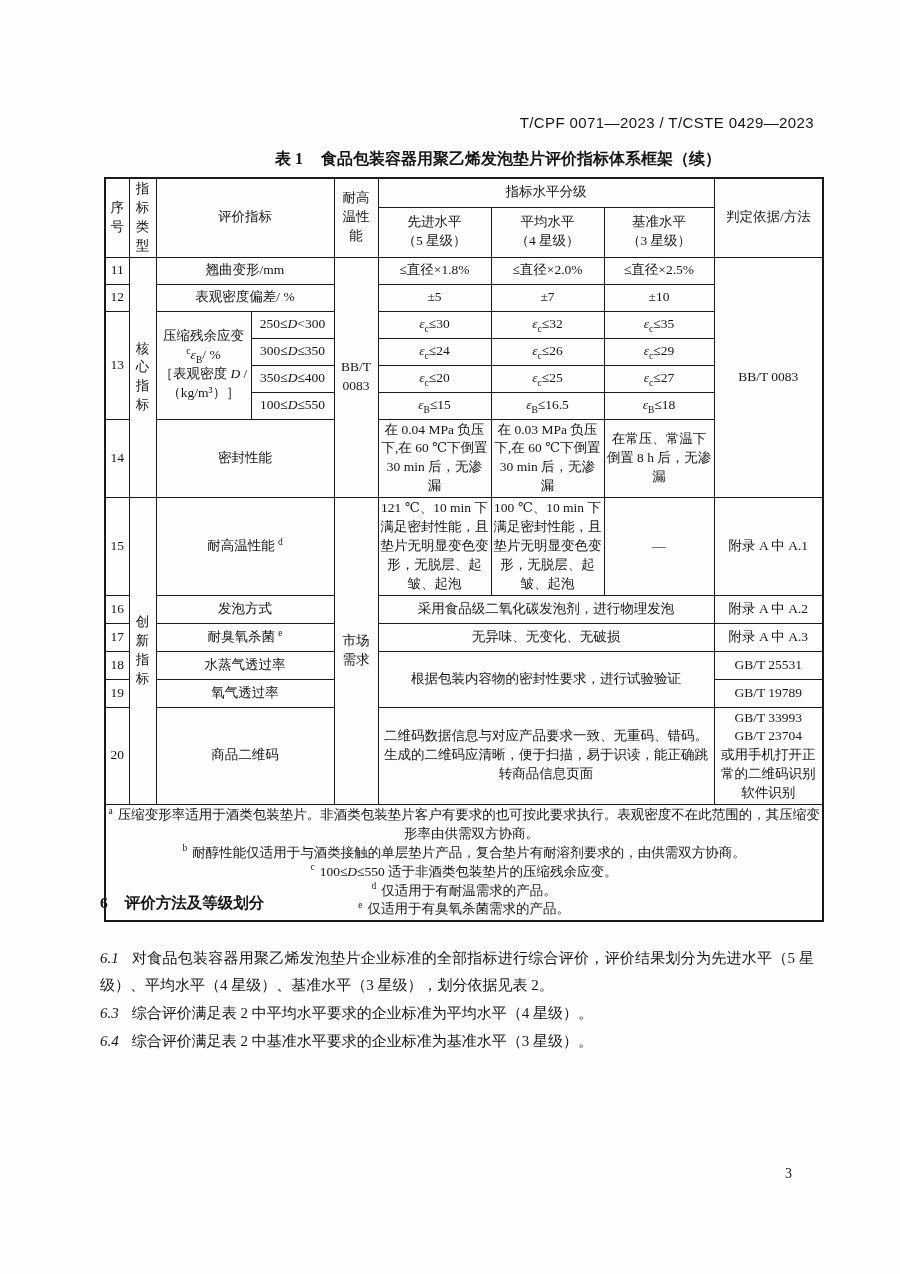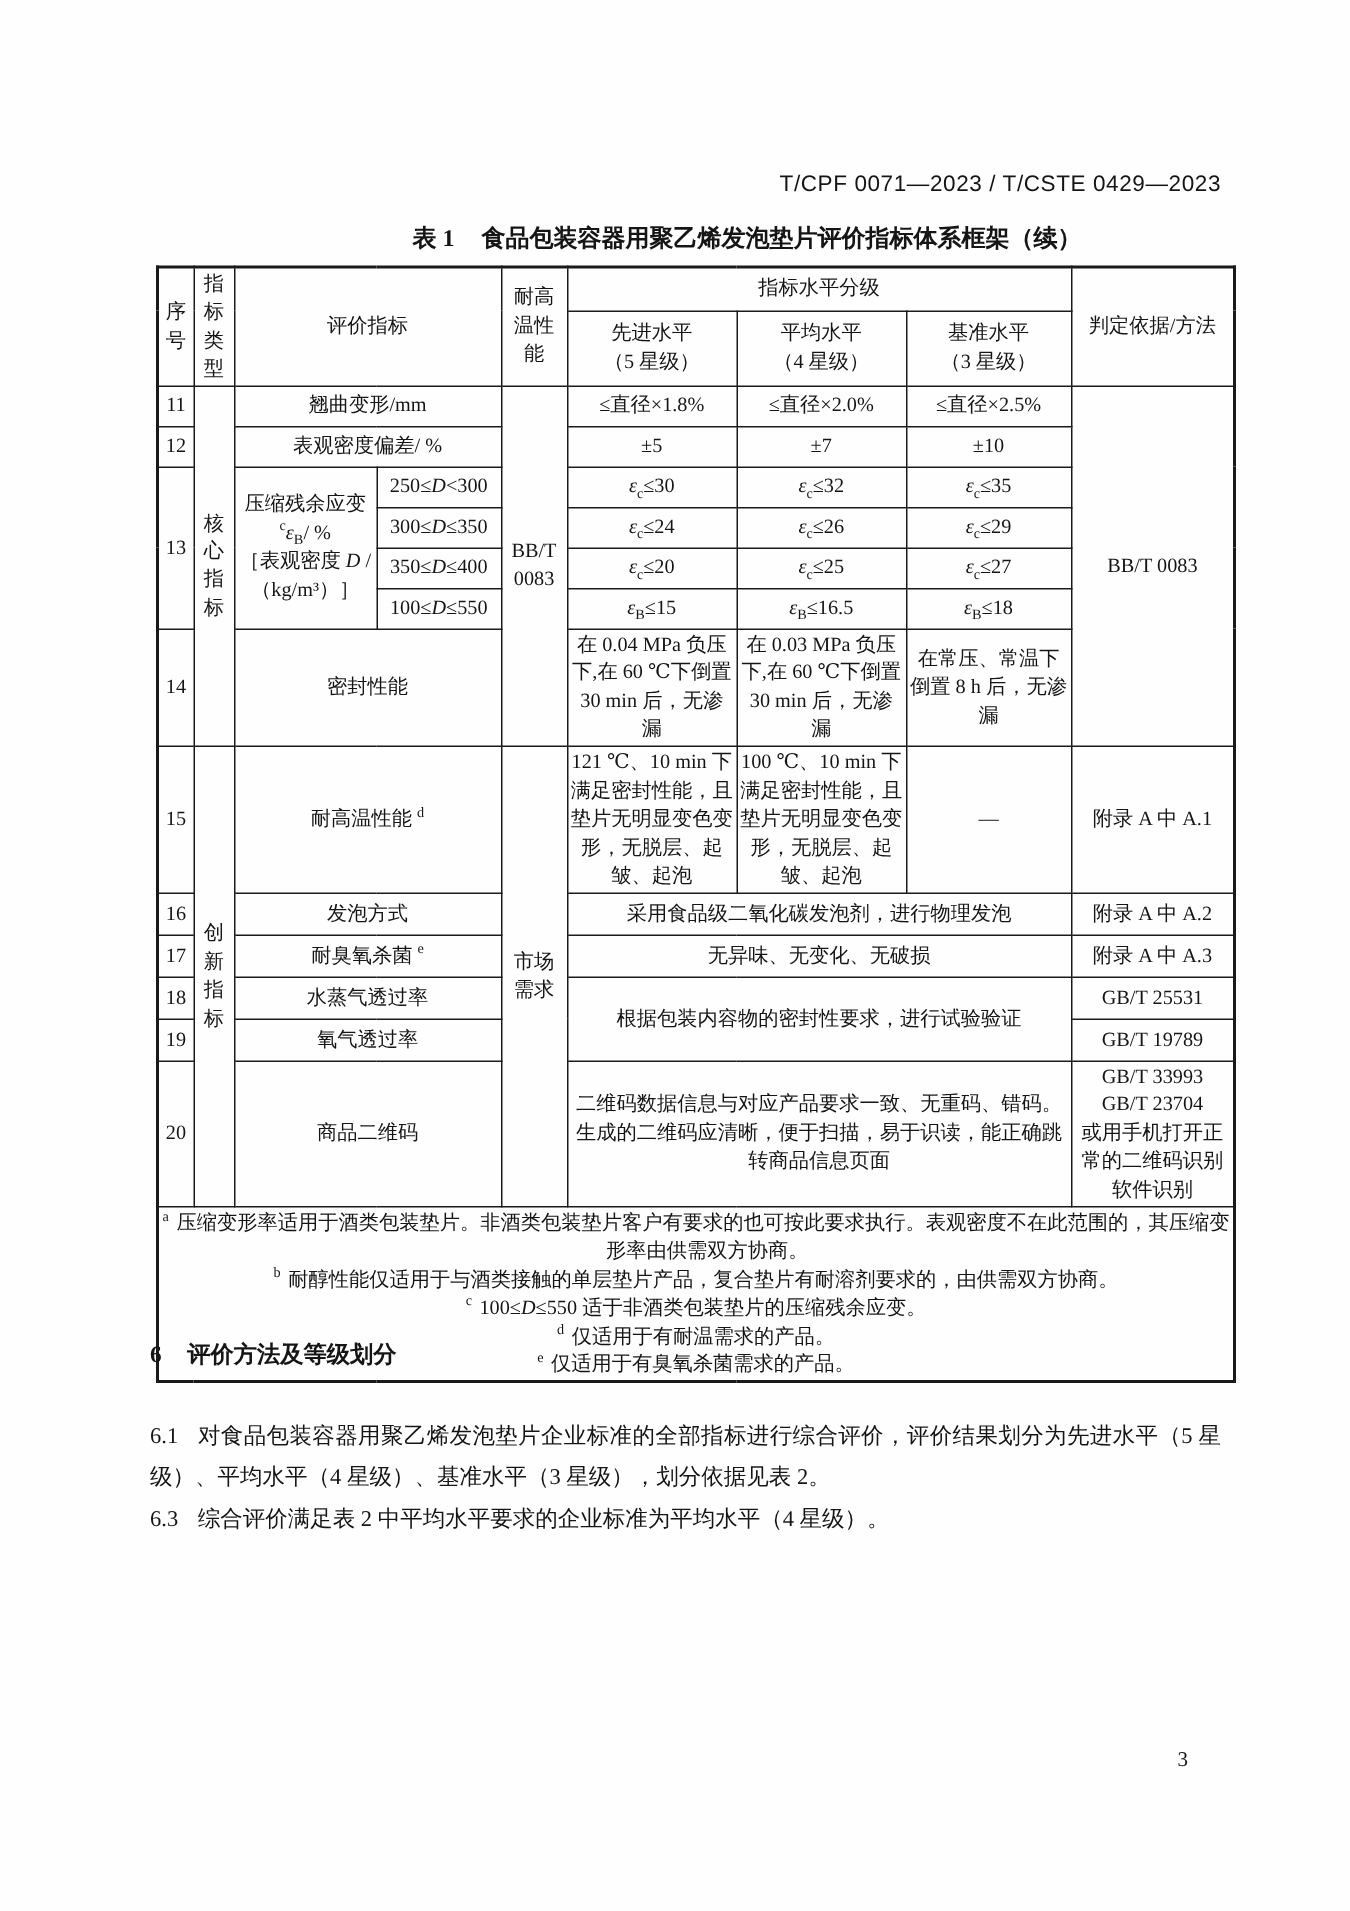--- a/index.html
+++ b/index.html
@@ -46,21 +46,21 @@
   td.fn{
     text-align:left;font-size:13.5px;line-height:1.95;
     padding:7px 14px 9px 24px;vertical-align:top;
   }
   .fn-item{padding-left:15px;text-indent:-15px;}
   .fn-item sup{font-size:9.5px;margin-right:5px;}
   .section6{position:absolute;top:893px;left:100px;width:714px;}
   .sec-heading{font-weight:700;font-size:15.5px;margin:0 0 31px 0;}
   .sec-heading .num{margin-right:17px;}
   p.body-para{font-size:15px;line-height:27px;text-align:justify;margin:0 0 1px 0;}
-  p.body-para .pnum{margin-right:13px;}
+  p.body-para .pnum{margin-right:13px;font-style:italic;}
   .page-num{position:absolute;top:1166px;left:785px;font-size:14px;}
 </style>
 </head>
 <body>
 
 <div class="page">
 
   <div class="doc-header">T/CPF 0071—2023 / T/CSTE 0429—2023</div>
 
   <div class="table-title">
@@ -194,17 +194,18 @@
           <div class="fn-item"><sup>e</sup><span>仅适用于有臭氧杀菌需求的产品。</span></div>
         </td>
       </tr>
     </tbody>
   </table>
 
   <div class="section6">
     <p class="sec-heading"><span class="num">6</span><span>评价方法及等级划分</span></p>
     <p class="body-para"><span class="pnum">6.1</span><span>对食品包装容器用聚乙烯发泡垫片企业标准的全部指标进行综合评价，评价结果划分为先进水平（5 星级）、平均水平（4 星级）、基准水平（3 星级），划分依据见表 2。</span></p>
     <p class="body-para"><span class="pnum">6.3</span><span>综合评价满足表 2 中平均水平要求的企业标准为平均水平（4 星级）。</span></p>
+    <p class="body-para"><span class="pnum">6.4</span><span>综合评价满足表 2 中基准水平要求的企业标准为基准水平（3 星级）。</span></p>
   </div>
 
   <div class="page-num">3</div>
 
 </div>
 
 </body></html>

